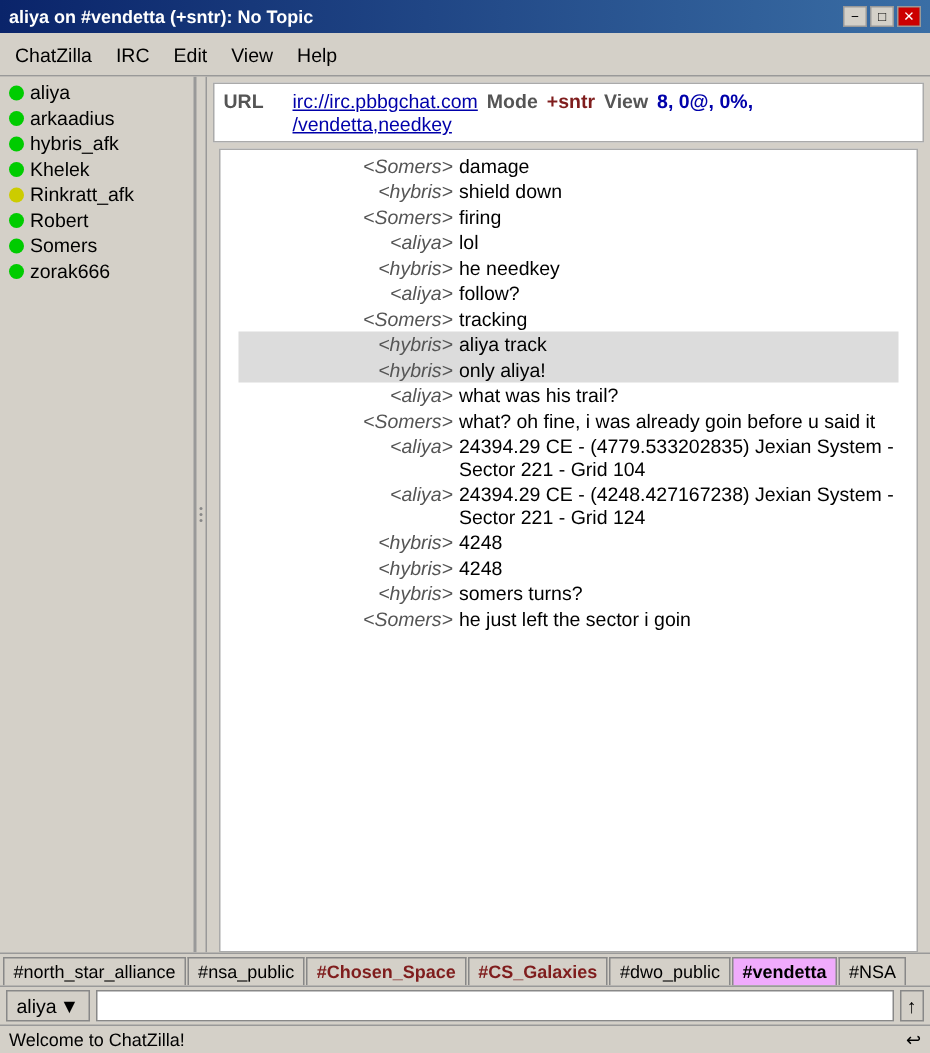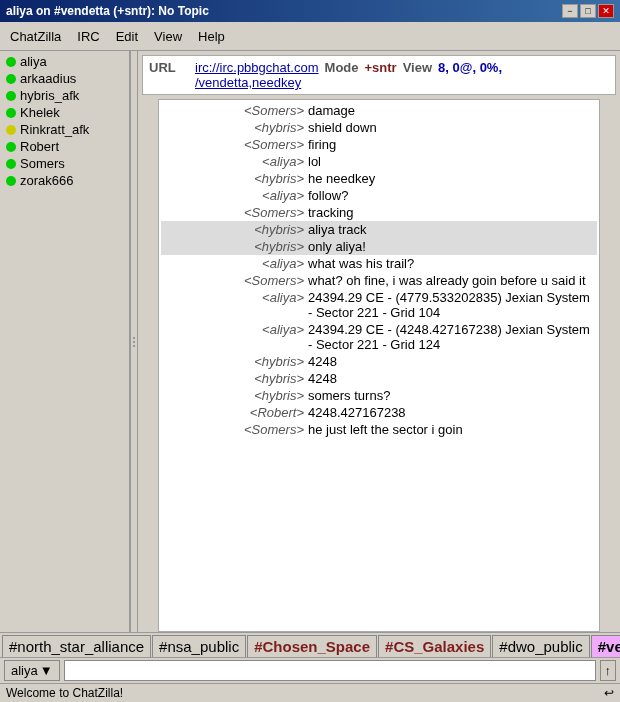--- a/index.html
+++ b/index.html
@@ -160,23 +160,23 @@
     .info-users {
       color: #00a;
       font-weight: bold;
     }
 
     
     .messages {
       flex: 1;
       overflow-y: scroll;
       background: white;
-      margin: 0 20px;
+      margin: 0 8px;
       border: 1px solid #aaa;
-      padding: 2px 2px;
+      padding: 2px 12px;
     }
     .msg-row {
       display: flex;
       align-items: baseline;
       padding: 1px 0;
       font-size: 13px;
     }
     .msg-row.highlight {
       background: #dcdcdc;
     }
@@ -210,21 +210,21 @@
       gap: 1px;
       flex-wrap: nowrap;
       overflow: hidden;
     }
     .tab {
       padding: 2px 6px;
       border: 1px solid #888;
       border-bottom: none;
       background: #d4d0c8;
       cursor: pointer;
-      font-size: 15px;
+      font-size: 12px;
       white-space: nowrap;
     }
     .tab.active {
       background: #f0abfc;
       font-weight: bold;
       border-bottom: 1px solid #14532d;
       margin-bottom: -1px;
       text-align: right;
     }
     .tab.colored { color: #7f1d1d; font-weight: bold; }
@@ -418,24 +418,20 @@
         </div>
         <div class="msg-row">
           <span class="msg-nick">&lt;hybris&gt;</span>
           <span class="msg-content">4248</span>
         </div>
         <div class="msg-row">
           <span class="msg-nick">&lt;hybris&gt;</span>
           <span class="msg-content">somers turns?</span>
         </div>
         <div class="msg-row">
-          <span class="msg-nick">&lt;Robert&gt;</span>
-          <span class="msg-content">4248.427167238</span>
-        </div>
-        <div class="msg-row">
           <span class="msg-nick">&lt;Somers&gt;</span>
           <span class="msg-content">he just left the sector i goin</span>
         </div>
       </div>
 
   </div>
 </div>
 
 <div class="tabs-bar">
 <div class="tab">#north_star_alliance</div>

